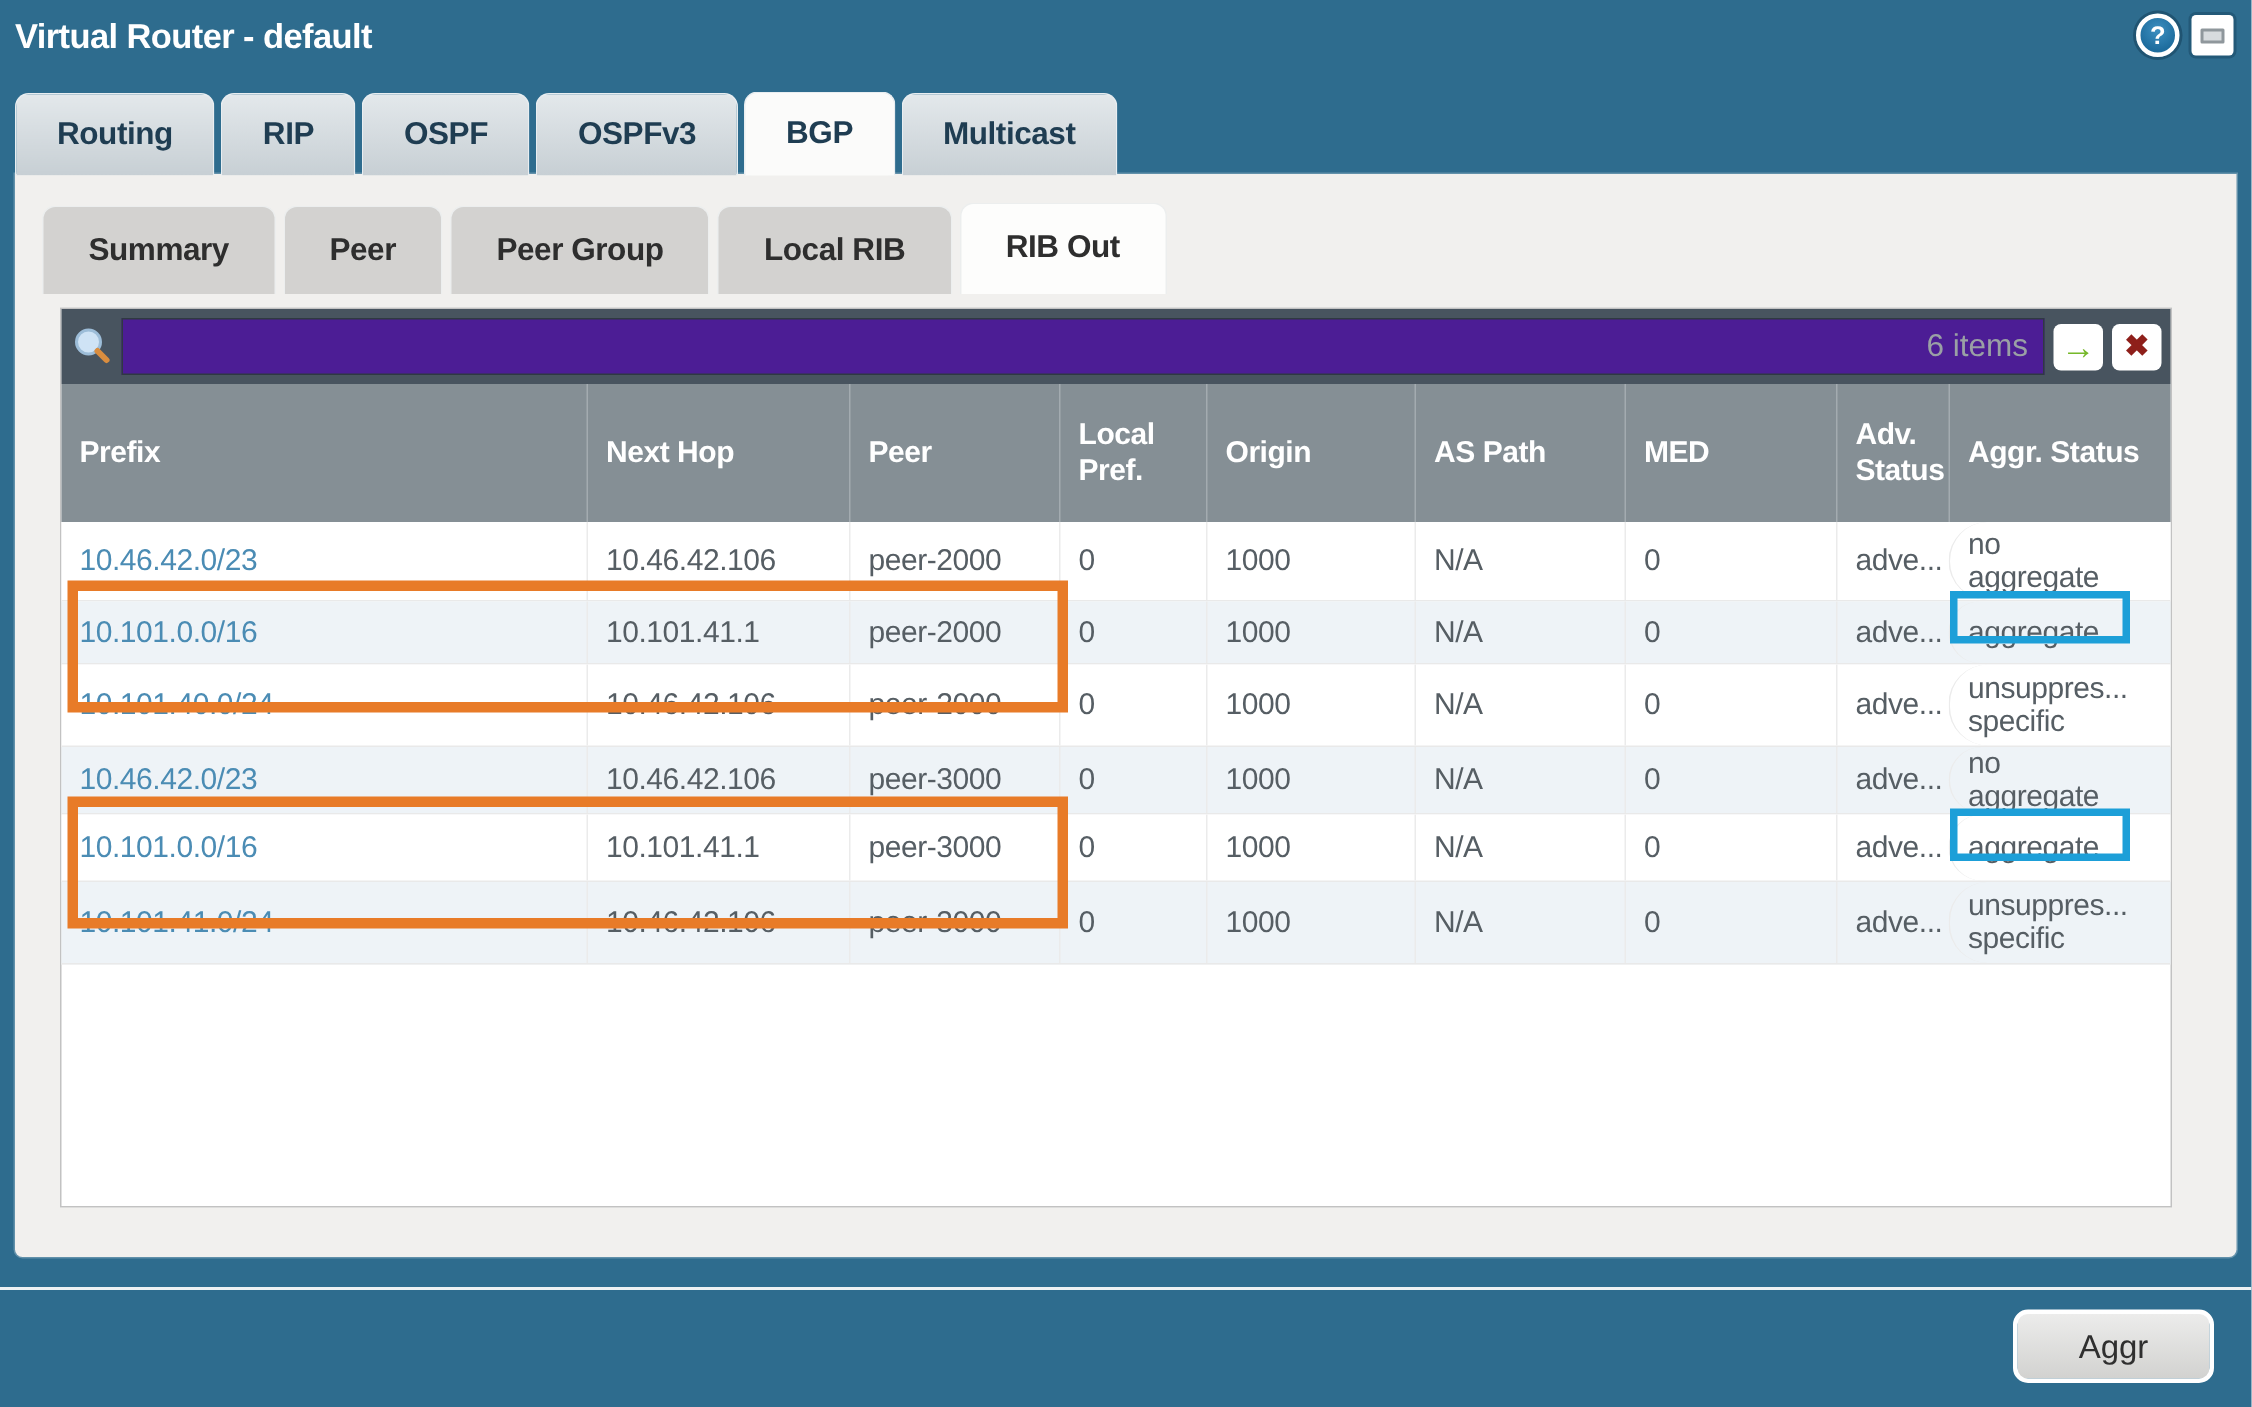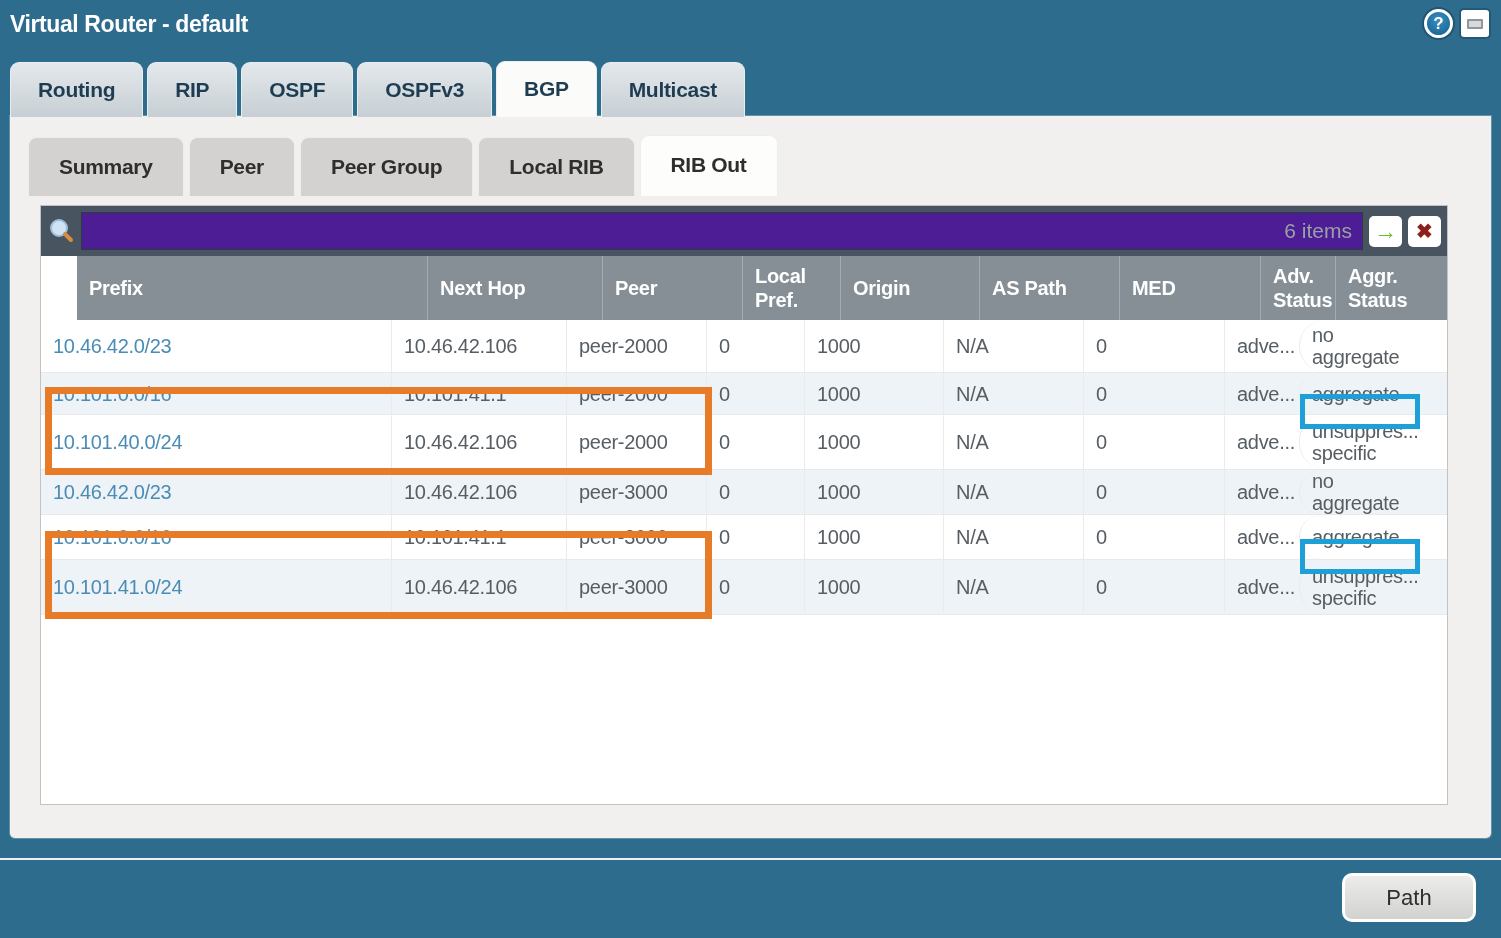--- a/index.html
+++ b/index.html
@@ -113,21 +113,21 @@
   }
   .arrow-glyph { color: #76b82a; font-size: 23px; font-weight: 700; line-height: 1; }
   .x-glyph { color: #8e1f1a; font-size: 20px; font-weight: 700; line-height: 1; }
 
   
   .thead, .trow {
     display: grid;
     grid-template-columns: 350px 175px 140px 98px 139px 140px 141px 75px 1fr;
   }
   .thead {
-    background: #858f95; color: #ffffff; height: 64px; margin-left: 36px;
+    background: #858f95; color: #ffffff; height: 92px;
   }
   .th {
     display: flex; align-items: center;
     padding: 0 12px; font-size: 20px; font-weight: 700; letter-spacing: -0.3px;
     border-left: 1px solid #a3abb0; line-height: 1.2; cursor: pointer;
   }
   .th:first-child { border-left: none; }
   .trow { border-bottom: 1px solid #e9e9e9; background: #ffffff; }
   .trow.alt { background: #eef3f7; }
   .td {
@@ -301,13 +301,13 @@
   </div>
 
 </div>
 
 <div class="annot orange" id="orange-box-1"></div>
 <div class="annot orange" id="orange-box-2"></div>
 <div class="annot blue" id="blue-box-1"></div>
 <div class="annot blue" id="blue-box-2"></div>
 
 <div class="footer-divider"></div>
-<button class="close-button">Path</button>
+<button class="close-button">Aggr</button>
 
 </body></html>

